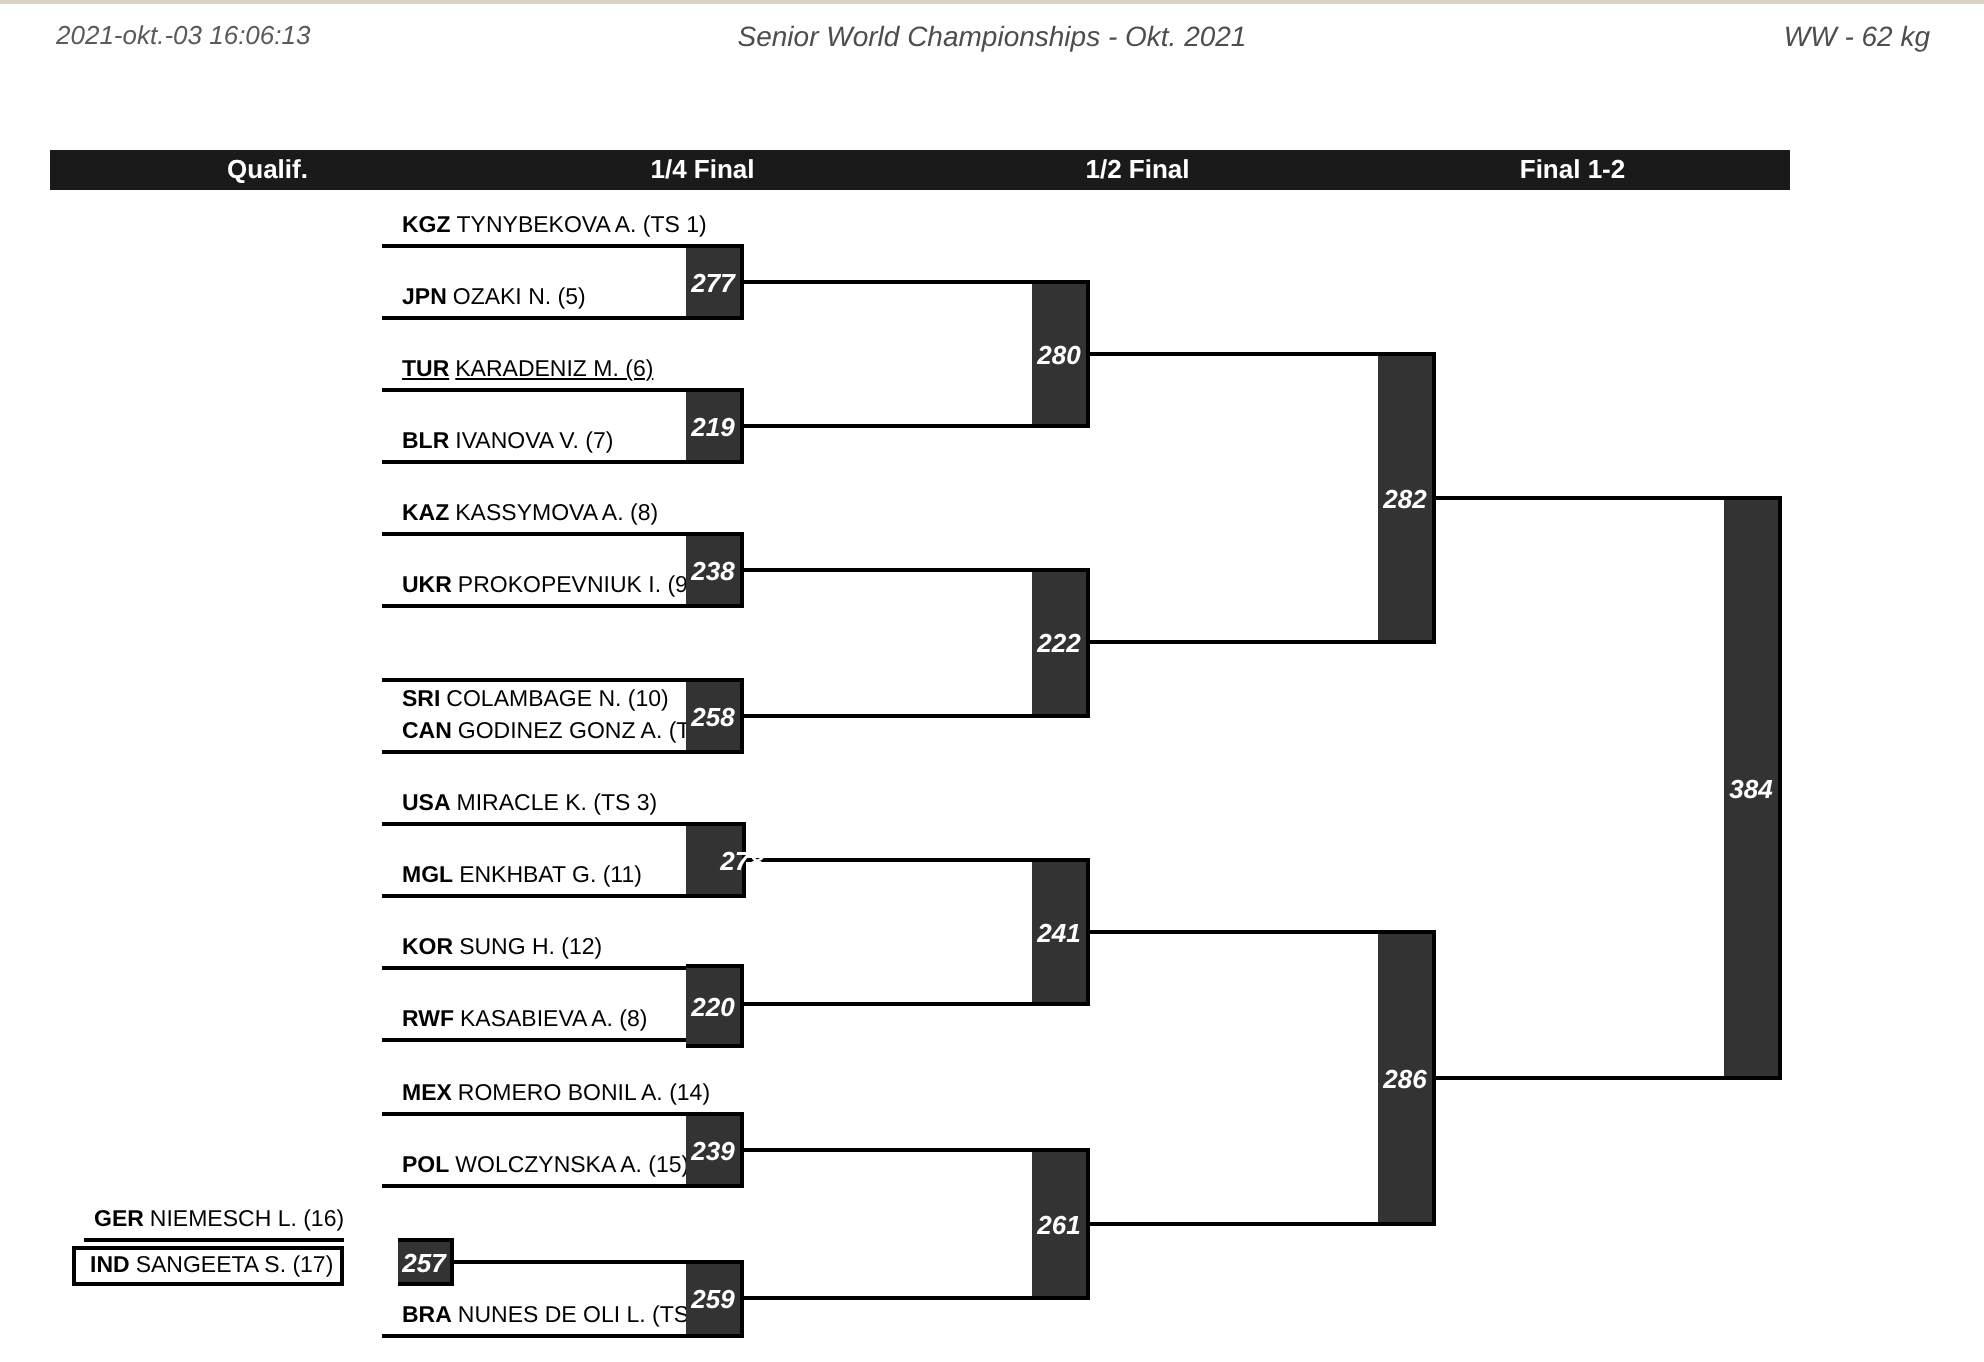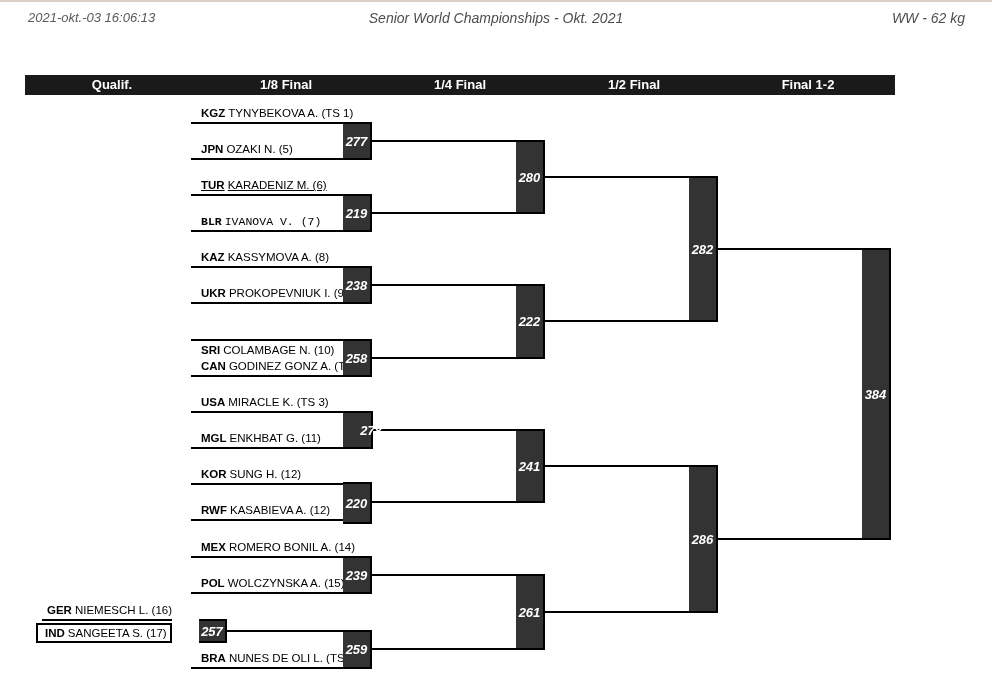--- a/index.html
+++ b/index.html
@@ -29,38 +29,37 @@
 <div id="page">
 
   <div class="topline"></div>
 
   <div class="meta ts">2021-okt.-03 16:06:13</div>
   <div class="meta title">Senior World Championships - Okt. 2021</div>
   <div class="meta cat">WW - 62 kg</div>
 
   <div class="colbar">
     <span>Qualif.</span>
-    <span>1/8 Final</span>
     <span>1/4 Final</span>
     <span>1/2 Final</span>
     <span>Final 1-2</span>
   </div>
 
   <div class="ath" style="left:201px;top:105px;"><span class="cc">KGZ</span><span>TYNYBEKOVA A. (TS 1)</span></div>
   <div class="ath" style="left:201px;top:141px;"><span class="cc">JPN</span><span>OZAKI N. (5)</span></div>
   <div class="ath" style="left:201px;top:177px;text-decoration:underline;"><span class="cc">TUR</span><span>KARADENIZ M. (6)</span></div>
-  <div class="ath" style="left:201px;top:213px;font-family:Liberation Mono, monospace;"><span class="cc">BLR</span><span>IVANOVA V. (7)</span></div>
+  <div class="ath" style="left:201px;top:213px;"><span class="cc">BLR</span><span>IVANOVA V. (7)</span></div>
   <div class="ath" style="left:201px;top:249px;"><span class="cc">KAZ</span><span>KASSYMOVA A. (8)</span></div>
   <div class="ath" style="left:201px;top:285px;"><span class="cc">UKR</span><span>PROKOPEVNIUK I. (9)</span></div>
   <div class="ath" style="left:201px;top:322px;margin-top:20px;"><span class="cc">SRI</span><span>COLAMBAGE N. (10)</span></div>
   <div class="ath" style="left:201px;top:358px;"><span class="cc">CAN</span><span>GODINEZ GONZ A. (TS 4</span></div>
   <div class="ath" style="left:201px;top:394px;"><span class="cc">USA</span><span>MIRACLE K. (TS 3)</span></div>
   <div class="ath" style="left:201px;top:430px;"><span class="cc">MGL</span><span>ENKHBAT G. (11)</span></div>
   <div class="ath" style="left:201px;top:466px;"><span class="cc">KOR</span><span>SUNG H. (12)</span></div>
-  <div class="ath" style="left:201px;top:502px;"><span class="cc">RWF</span><span>KASABIEVA A. (12)</span></div>
+  <div class="ath" style="left:201px;top:502px;"><span class="cc">RWF</span><span>KASABIEVA A. (8)</span></div>
   <div class="ath" style="left:201px;top:539px;"><span class="cc">MEX</span><span>ROMERO BONIL A. (14)</span></div>
   <div class="ath" style="left:201px;top:575px;"><span class="cc">POL</span><span>WOLCZYNSKA A. (15)</span></div>
   <div class="ath" style="left:47px;top:602px;"><span class="cc">GER</span><span>NIEMESCH L. (16)</span></div>
   <div class="qcell">
     <div class="ath"><span class="cc">IND</span><span>SANGEETA S. (17)</span></div>
   </div>
   <div class="ath" style="left:201px;top:650px;"><span class="cc">BRA</span><span>NUNES DE OLI L. (TS 2)</span></div>
 
   <div class="hline" style="left:191px;top:122px;width:152px;"></div>
   <div class="hline" style="left:191px;top:158px;width:152px;"></div>

